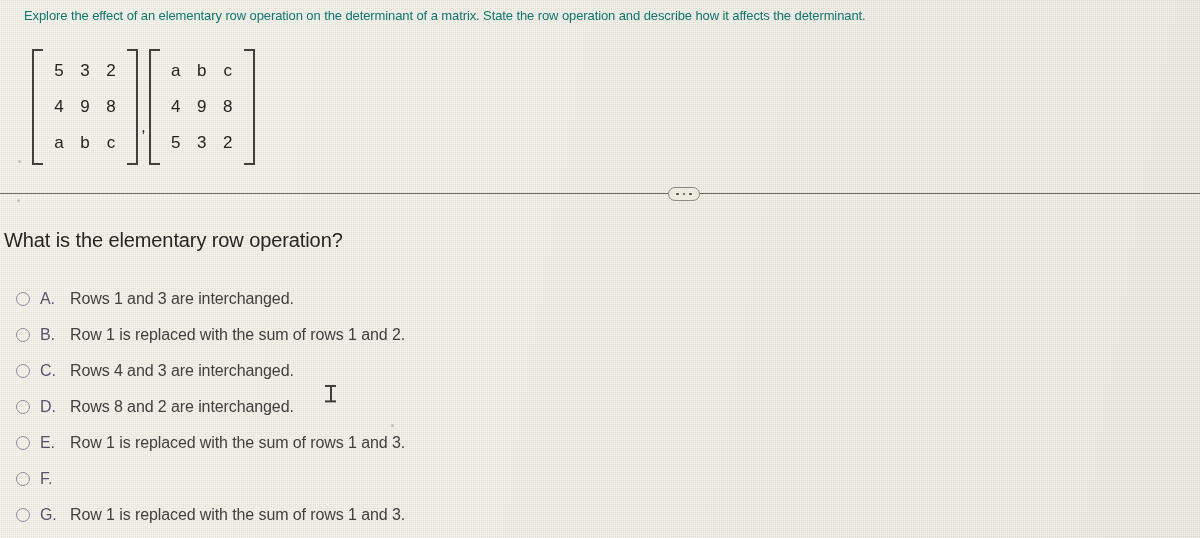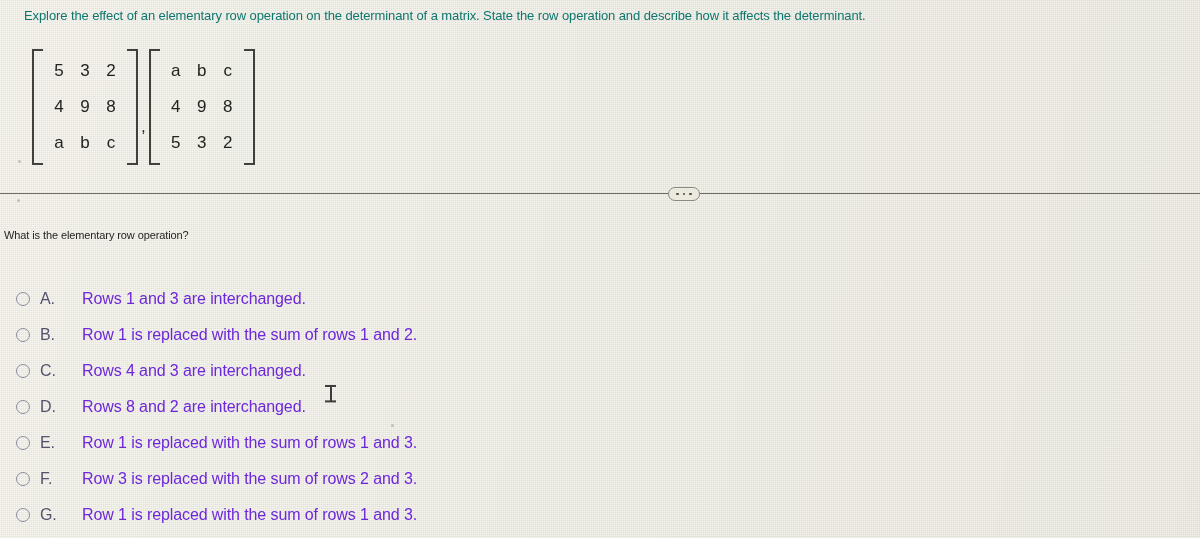--- a/index.html
+++ b/index.html
@@ -132,21 +132,21 @@
     height: 2.5px;
     border-radius: 50%;
     background: #4b4b46;
   }
 
   
   .question {
     position: absolute;
     left: 4px;
     top: 229px;
-    font-size: 11px;
+    font-size: 20px;
     color: #262522;
     letter-spacing: -0.1px;
     white-space: nowrap;
   }
 
   
   .options {
     position: absolute;
     left: 0;
     top: 281px;
@@ -172,24 +172,23 @@
   .opt-letter {
     width: 30px;
     margin-left: 10px;
     font-size: 16px;
     color: #55526c;
     letter-spacing: -0.1px;
     flex: 0 0 auto;
   }
   .opt-text {
     font-size: 16px;
-    color: #6d28d9;
+    color: #404040;
     letter-spacing: -0.1px;
     white-space: nowrap;
-    margin-left: 12px;
   }
 
   
   .text-caret {
     position: absolute;
     left: 325px;
     top: 385px;
     width: 11px;
     height: 17px;
     pointer-events: none;
@@ -310,21 +309,20 @@
 
     <div class="option">
       <span class="radio"></span>
       <span class="opt-letter">E.</span>
       <span class="opt-text">Row 1 is replaced with the sum of rows 1 and 3.</span>
     </div>
 
     <div class="option">
       <span class="radio"></span>
       <span class="opt-letter">F.</span>
-      <span class="opt-text">Row 3 is replaced with the sum of rows 2 and 3.</span>
     </div>
 
     <div class="option">
       <span class="radio"></span>
       <span class="opt-letter">G.</span>
       <span class="opt-text">Row 1 is replaced with the sum of rows 1 and 3.</span>
     </div>
 
   </div>
 

